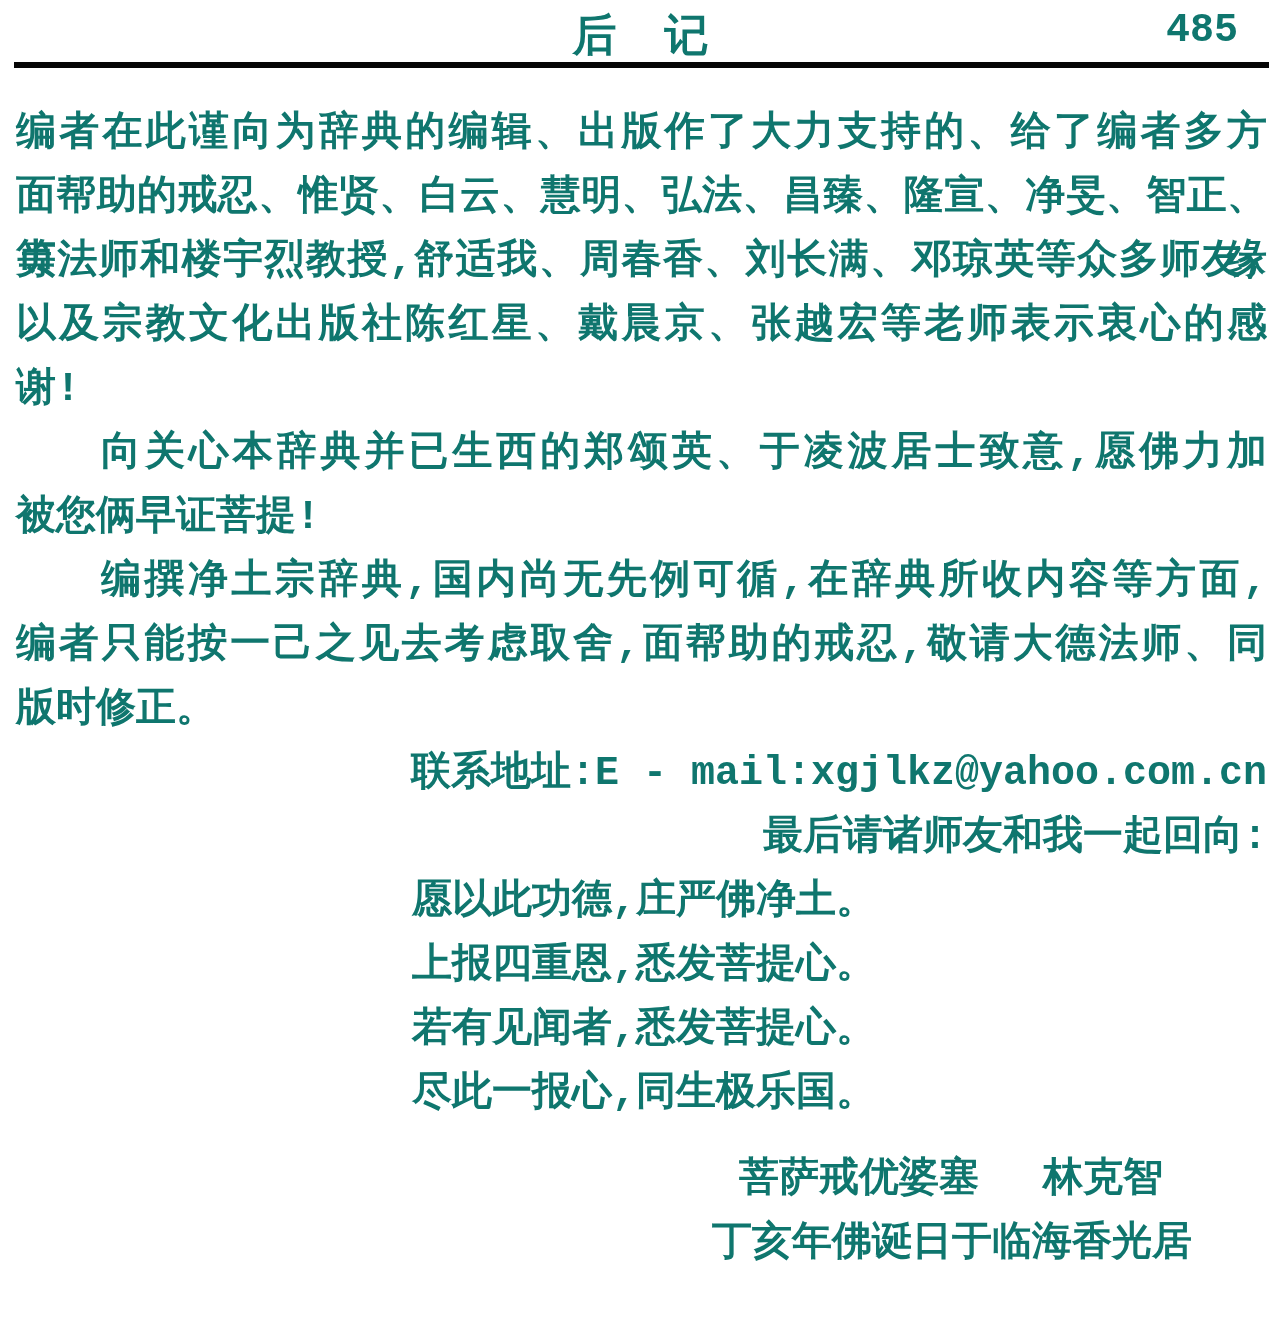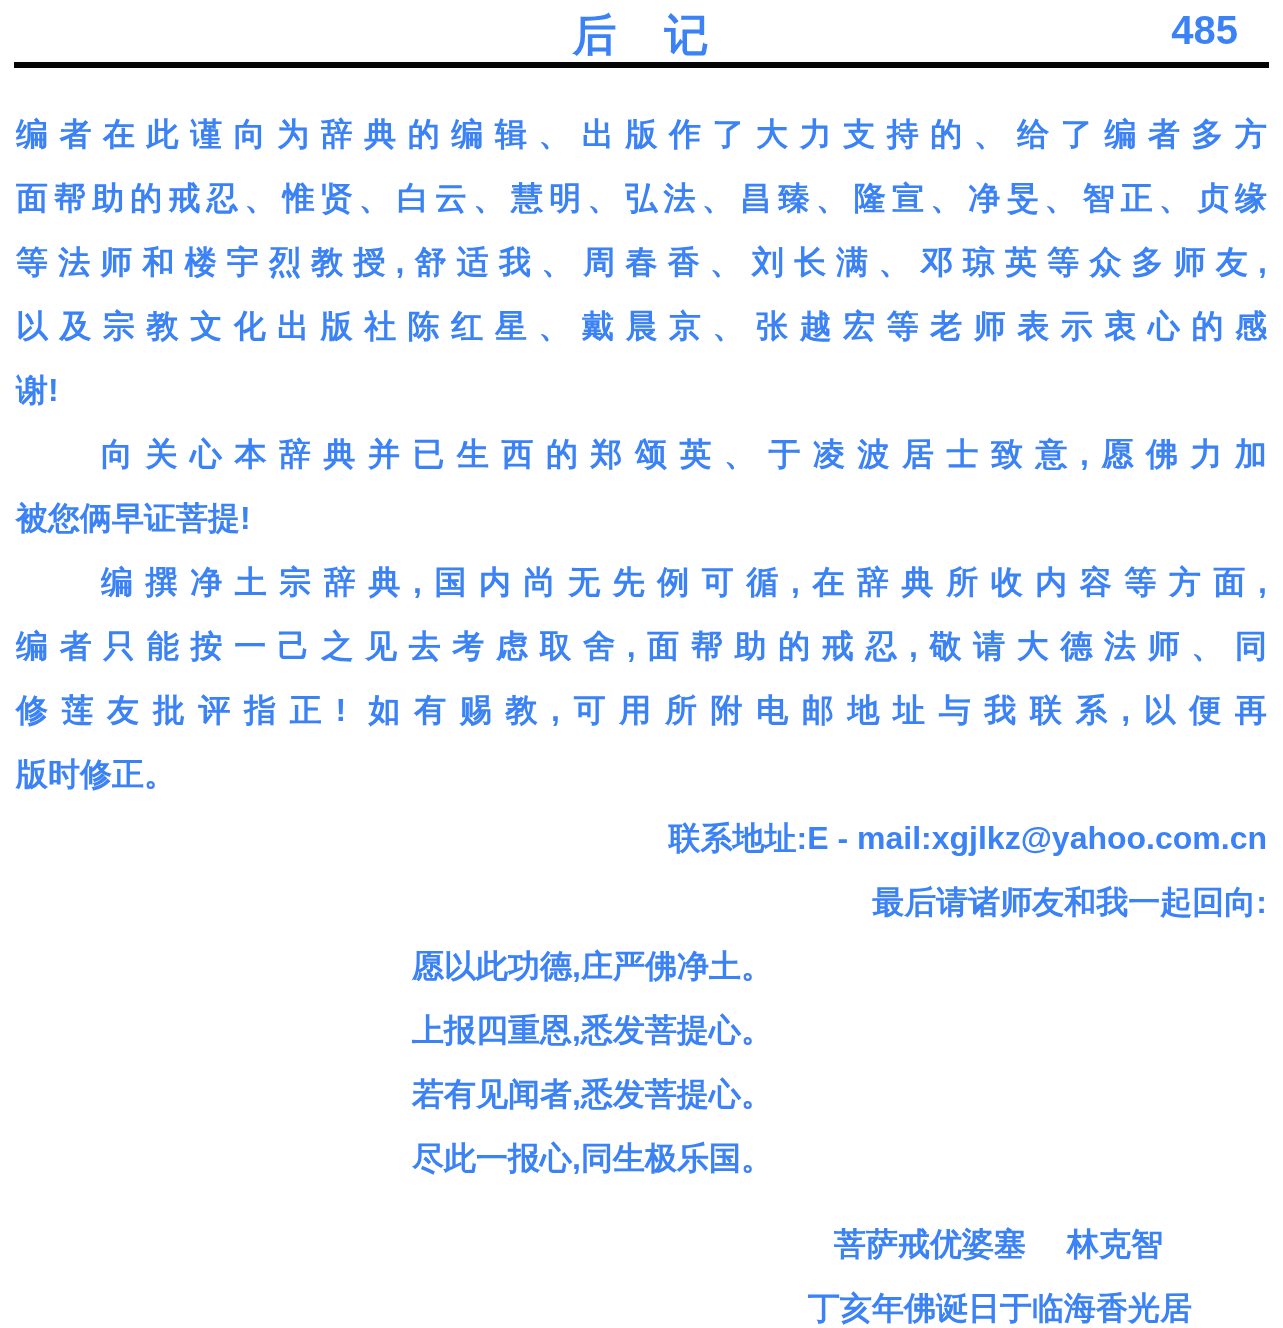--- a/index.html
+++ b/index.html
@@ -5,22 +5,22 @@
   html, body {
     margin: 0;
     padding: 0;
     background: #ffffff;
   }
   .doc {
     position: relative;
     width: 1283px;
     height: 1328px;
     background: #ffffff;
-    color: #3b82f6;
-    font-family: Liberation Sans, sans-serif;
+    color: #0f766e;
+    font-family: Liberation Mono, monospace;
     overflow: hidden;
   }
   .hdr {
     position: relative;
     height: 56px;
   }
   .hdr-title {
     position: absolute;
     top: 6px;
     left: 0;
@@ -42,21 +42,21 @@
     background: #050505;
     margin: 6px 14px 0 14px;
   }
   .body {
     margin-top: 34px;
     padding: 0 16px;
   }
   .line {
     height: 64px;
     line-height: 64px;
-    font-size: 32px;
+    font-size: 40px;
     font-weight: 700;
     white-space: nowrap;
   }
   .line.j {
     white-space: normal;
     text-align: justify;
     text-align-last: justify;
     text-justify: distribute;
   }
   .line.ind {
@@ -88,21 +88,20 @@
   <div class="body">
     <div class="line j">编者在此谨向为辞典的编辑、出版作了大力支持的、给了编者多方</div>
     <div class="line j">面帮助的戒忍、惟贤、白云、慧明、弘法、昌臻、隆宣、净旻、智正、贞缘</div>
     <div class="line j">等法师和楼宇烈教授,舒适我、周春香、刘长满、邓琼英等众多师友,</div>
     <div class="line j">以及宗教文化出版社陈红星、戴晨京、张越宏等老师表示衷心的感</div>
     <div class="line">谢!</div>
     <div class="line j ind">向关心本辞典并已生西的郑颂英、于凌波居士致意,愿佛力加</div>
     <div class="line">被您俩早证菩提!</div>
     <div class="line j ind">编撰净土宗辞典,国内尚无先例可循,在辞典所收内容等方面,</div>
     <div class="line j">编者只能按一己之见去考虑取舍,面帮助的戒忍,敬请大德法师、同</div>
-    <div class="line j">修莲友批评指正! 如有赐教,可用所附电邮地址与我联系,以便再</div>
     <div class="line">版时修正。</div>
     <div class="line ind">联系地址:E - mail:xgjlkz@yahoo.com.cn</div>
     <div class="line ind">最后请诸师友和我一起回向:</div>
     <div class="line verse">愿以此功德,庄严佛净土。</div>
     <div class="line verse">上报四重恩,悉发菩提心。</div>
     <div class="line verse">若有见闻者,悉发菩提心。</div>
     <div class="line verse">尽此一报心,同生极乐国。</div>
     <div class="line sig1">菩萨戒优婆塞　 林克智</div>
     <div class="line sig2">丁亥年佛诞日于临海香光居</div>
   </div>

